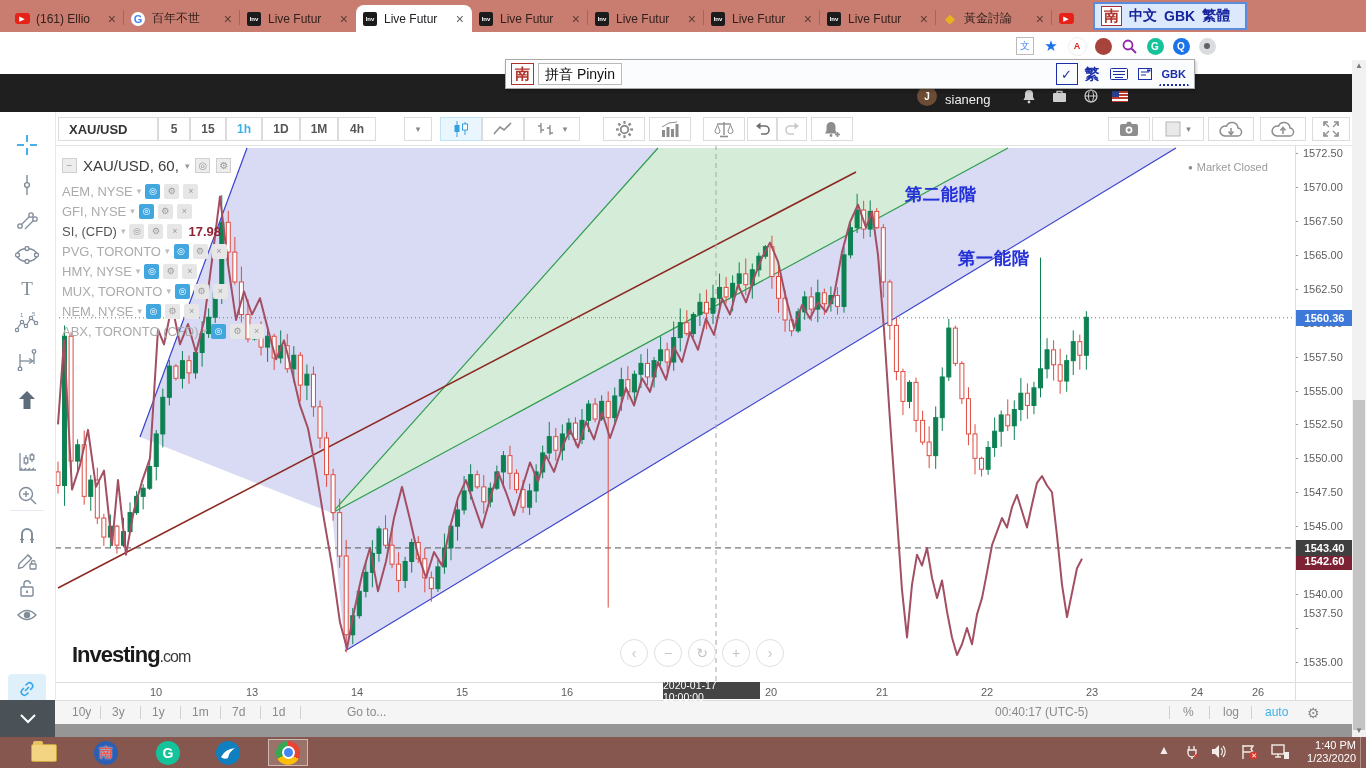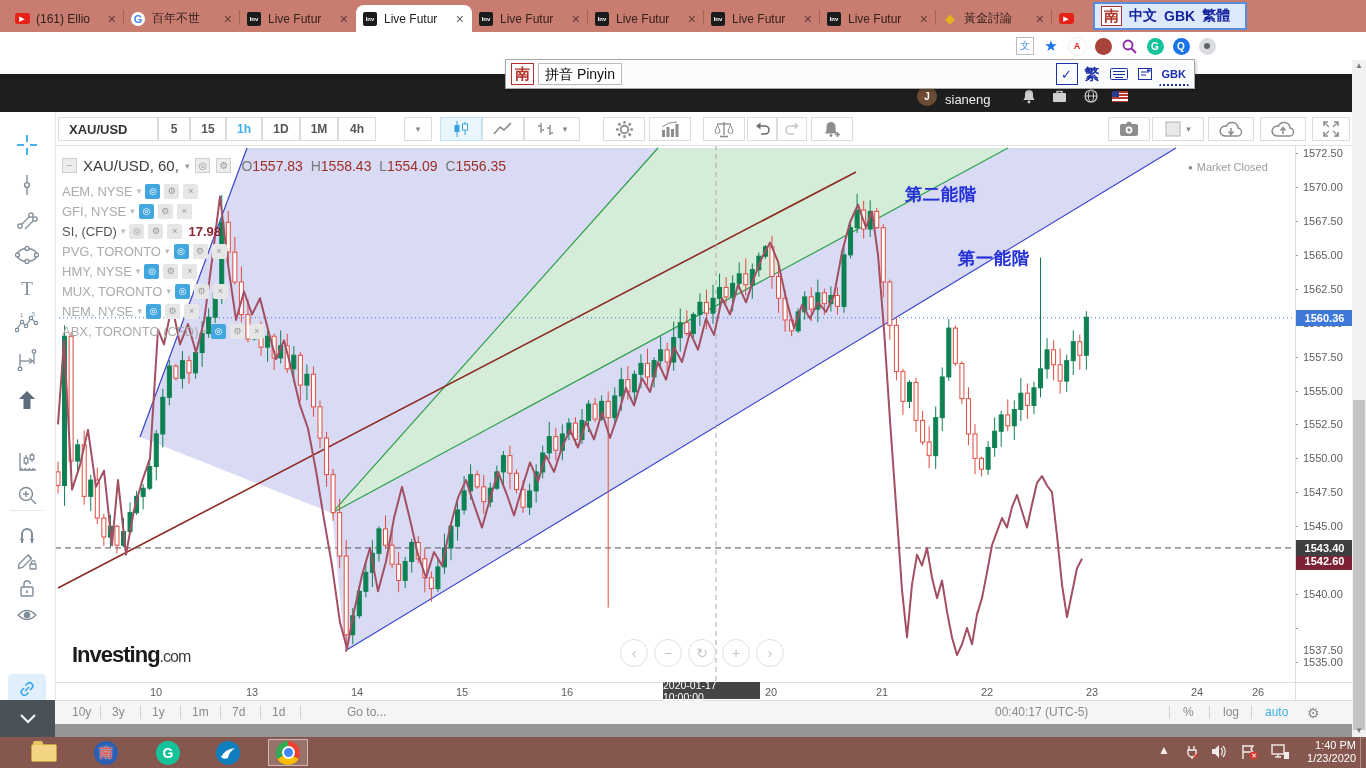--- a/index.html
+++ b/index.html
@@ -859,21 +859,20 @@
       <rect x="1029.35" y="172.25279999999873" width="4" height="37.99040000000252" fill="#0e8153" stroke="#0e8153" stroke-width="1"></rect>
       <polyline points="3,279.44 9,195.31839999999937 17,344.56639999999936 25,320.144 33,284.8672000000012 41,341.85279999999875 49,325.5712000000012 57,400.19520000000125 63,335.06879999999876 71,409.6927999999988 79,364.9183999999994 87,336.4256000000006 95,313.36 103,184.464 109,199.38879999999875 117,160.04160000000059 125,199.38879999999875 133,179.03679999999872 141,207.52960000000064 149,176.32320000000124 157,115.26720000000125 165,51.4976000000006 173,119.33760000000063 181,174.96639999999934 189,146.4736000000006 197,169.53920000000124 205,153.2576000000006 213,184.464 221,214.31360000000063 229,195.31839999999937 237,226.52479999999878 245,260.44479999999874 253,283.5103999999994 261,325.5712000000012 269,374.41599999999994 277,420.5472000000012 285,477.5327999999988 292,503.312 299,466.67839999999933 307,430.04479999999876 315,402.9087999999988 323,446.32639999999935 331,416.4767999999988 339,373.0592000000013 347,341.85279999999875 355,374.41599999999994 363,409.6927999999988 371,432.75839999999937 379,406.97920000000124 387,420.5472000000012 395,382.5567999999987 403,352.70720000000125 411,335.06879999999876 419,359.49120000000124 427,382.5567999999987 435,354.06399999999996 443,326.928 451,347.28 459,370.34560000000056 467,343.2096000000006 475,317.4303999999994 483,336.4256000000006 491,310.6463999999994 499,326.928 507,302.5056000000006 515,284.8672000000012 523,302.5056000000006 531,276.7263999999994 539,294.36479999999875 547,267.2287999999987 555,293.008 563,269.94239999999934 571,242.80639999999937 579,260.44479999999874 587,233.30879999999877 595,246.87679999999875 603,217.02720000000124 611,234.6656000000006 619,202.10239999999942 627,217.02720000000124 635,187.1776000000006 643,204.81600000000003 651,173.60960000000063 659,189.89120000000122 667,153.2576000000006 675,169.53920000000124 683,139.6896000000006 691,157.32799999999997 699,132.90560000000062 707,112.55360000000064 715,97.62879999999876 723,116.62400000000002 731,153.2576000000006 739,183.10720000000123 747,160.04160000000059 755,173.60960000000063 763,157.32799999999997 771,166.82560000000063 779,150.54399999999998 787,107.12639999999936 795,77.27679999999876 803,59.63839999999939 811,82.70400000000001 817,66.42239999999939 823,109.84 829,184.464 835,275.3696000000006 841,359.49120000000124 847,444.9696000000006 852,492.45760000000064 857,439.54239999999936 862,409.6927999999988 867,420.5472000000012 872,402.9087999999988 877,432.75839999999937 882,453.11039999999934 887,435.472 892,466.67839999999933 897,492.45760000000064 902,510.096 907,499.24160000000063 912,482.96000000000004 917,499.24160000000063 922,469.39200000000005 927,453.11039999999934 932,427.3312000000012 937,400.19520000000125 942,386.62720000000127 947,373.0592000000013 952,382.5567999999987 957,362.2047999999988 962,349.9936000000006 967,366.27520000000123 972,382.5567999999987 977,359.49120000000124 982,337.78239999999937 987,330.9983999999994 992,340.496 997,347.28 1002,390.69760000000065 1007,439.54239999999936 1012,472.10560000000055 1017,447.6832000000013 1022,423.26079999999877 1027,413.76320000000123" fill="none" stroke="#a34f63" stroke-width="2" stroke-linejoin="round"></polyline>
     </svg>
 
   <div class="abs" id="legend">
     <span class="minibox">−</span>
     <span>XAU/USD, 60,</span>
     <span style="color:#999;font-size:9px;">▾</span>
     <span class="minibox">◎</span>
     <span class="minibox">⚙</span>
-    <span class="ohlc"><span class="lab">O</span><span class="val">1557.83</span>&nbsp;&nbsp;<span class="lab">H</span><span class="val">1558.43</span>&nbsp;&nbsp;<span class="lab">L</span><span class="val">1554.09</span>&nbsp;&nbsp;<span class="lab">C</span><span class="val">1556.35</span></span>
   </div>
 
   <div class="abs" id="instruments">
       <div class="instr" style="top: 0px;">
         <span>AEM, NYSE</span>
         <span style="font-size: 9px; color: rgb(187, 187, 187);">▾</span>
         <span class="ibox eye-on">◎</span>
         <span class="ibox off">⚙</span>
         <span class="ibox off">×</span>
       </div>
@@ -966,21 +965,21 @@
       <div class="ptick" style="top: 307.36px;">1550.00</div>
       <div class="pmark" style="top: 347.28px;"></div>
       <div class="ptick" style="top: 341.28px;">1547.50</div>
       <div class="pmark" style="top: 381.2px;"></div>
       <div class="ptick" style="top: 375.2px;">1545.00</div>
       <div class="pmark" style="top: 415.12px;"></div>
       <div class="ptick" style="top: 409.12px;">1542.50</div>
       <div class="pmark" style="top: 449.04px;"></div>
       <div class="ptick" style="top: 443.04px;">1540.00</div>
       <div class="pmark" style="top: 482.96px;"></div>
-      <div class="ptick" style="top: 499px;">1537.50</div>
+      <div class="ptick" style="top: 462px;">1537.50</div>
       <div class="pmark" style="top: 516.88px;"></div>
       <div class="ptick" style="top: 510.88px;">1535.00</div>
       <div class="chip" style="top: 409.763px; background: rgb(125, 33, 52); height: 15px; align-items: flex-start; overflow: hidden;">1542.60</div>
       <div class="chip" style="top: 394.909px; background: rgb(63, 63, 63);">1543.40</div>
       <div class="chip" style="top: 164.796px; background: rgb(62, 121, 217);">1560.36</div>
     </div>
   <div class="abs" id="time-axis">
       <div class="ttick" style="left: 93px; margin-left: 8px;">10</div>
       <div class="ttick" style="left: 197px;">13</div>
       <div class="ttick" style="left: 302px;">14</div>

